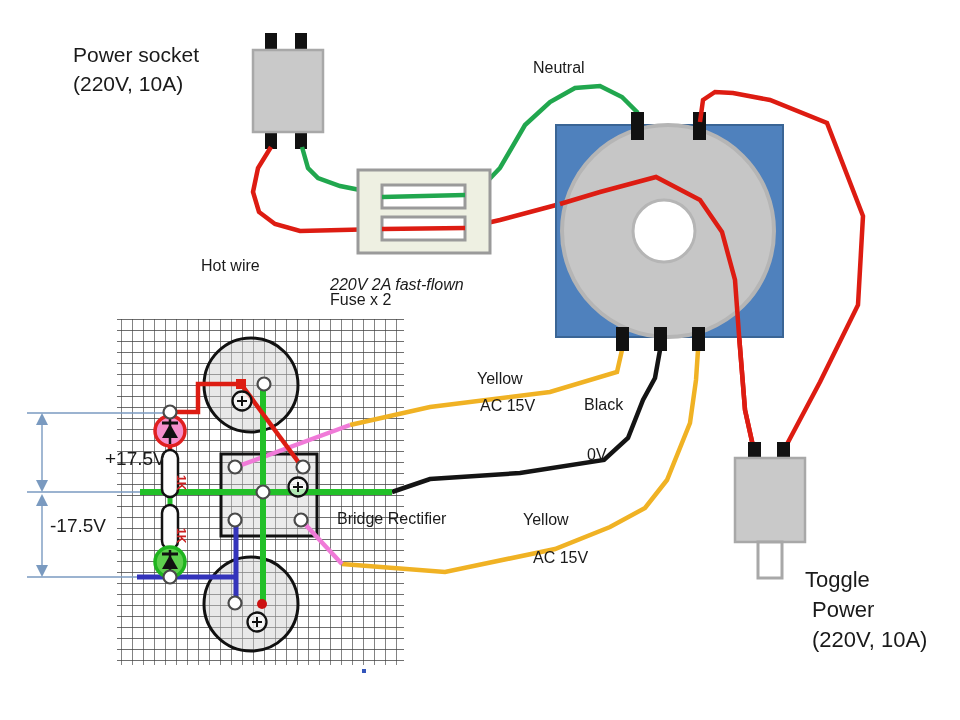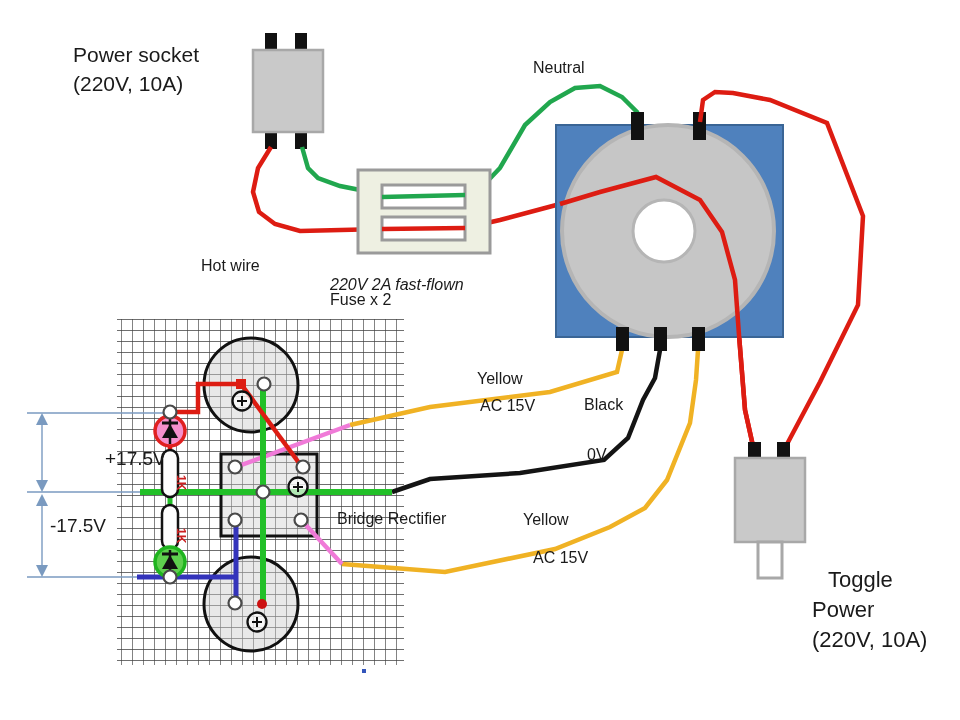--- a/index.html
+++ b/index.html
@@ -177,20 +177,20 @@
   <div class="lbl" style="left:480px;top:397px;">AC 15V</div>
 
   <div class="lbl" style="left:584px;top:396px;">Black</div>
   <div class="lbl" style="left:587px;top:446px;">0V</div>
 
   <div class="lbl" style="left:337px;top:510px;">Bridge Rectifier</div>
 
   <div class="lbl" style="left:523px;top:511px;">Yellow</div>
   <div class="lbl" style="left:533px;top:549px;">AC 15V</div>
 
-  <div class="lbl lbl-huge" style="left:828px;top:567px;">Toggle</div>
+  <div class="lbl lbl-huge" style="left:805px;top:567px;">Toggle</div>
   <div class="lbl lbl-huge" style="left:812px;top:597px;">Power</div>
   <div class="lbl lbl-huge" style="left:812px;top:627px;">(220V, 10A)</div>
 
   <div class="lbl" style="left:58px;top:448px;font-size:19px;margin-left:47px;">+17.5V</div>
   <div class="lbl" style="left:50px;top:515px;font-size:19px;">-17.5V</div>
 
 </div>
 
 </body></html>

